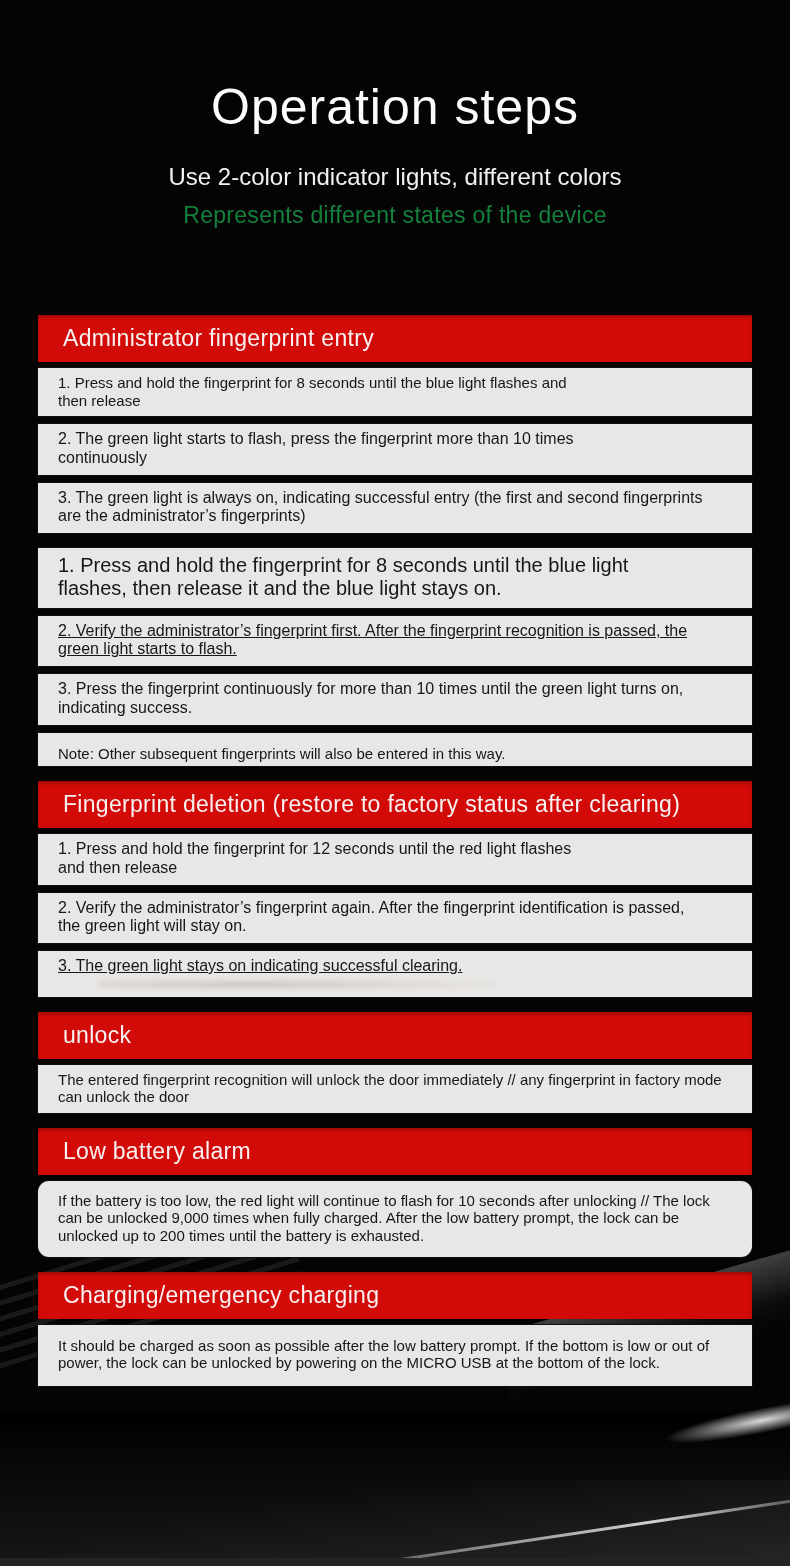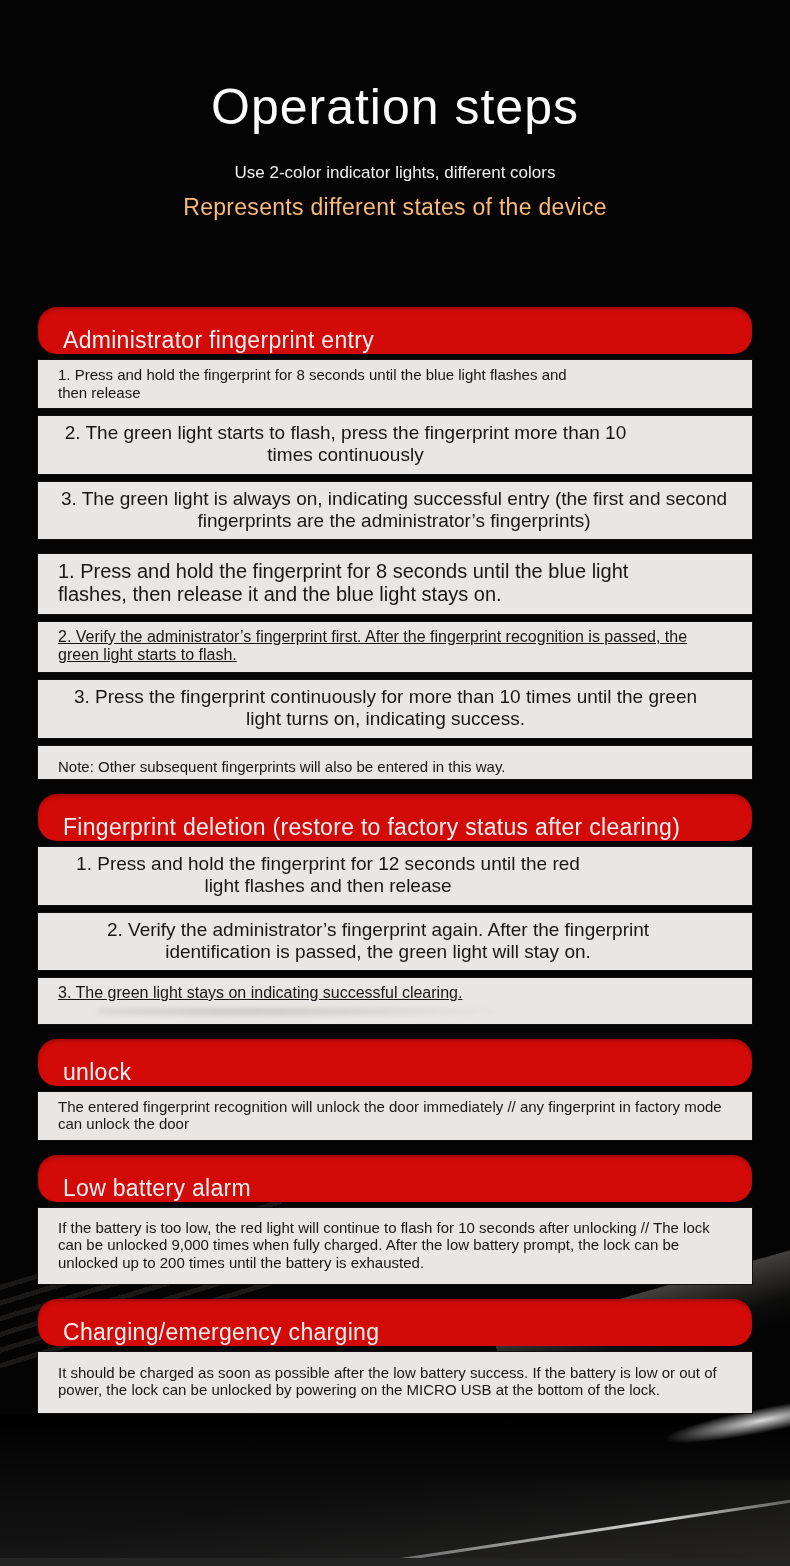--- a/index.html
+++ b/index.html
@@ -9,44 +9,43 @@
     background:#040404;
     overflow:hidden;
     font-family:"Liberation Sans","DejaVu Sans",sans-serif;
   }
   
   .header{position:relative;z-index:2;text-align:center;padding-top:80px;}
   .title{
     margin:0;color:#fcfcfc;font-size:50px;font-weight:500;
     letter-spacing:1px;line-height:1.1;
   }
-  .subtitle1{margin:28px 0 0;color:#f1f1f1;font-size:17px;font-weight:400;}
-  .subtitle2{margin:11px 0 0;color:#fdba74;font-size:23px;font-weight:400;letter-spacing:.3px;}
+  .subtitle1{margin:28px 0 0;color:#f1f1f1;font-size:24px;font-weight:400;}
+  .subtitle2{margin:11px 0 0;color:#15803d;font-size:23px;font-weight:400;letter-spacing:.3px;}
   
   .main{position:relative;z-index:2;margin-top:86px;}
   .sec{margin-bottom:15px;}
   .banner{
     margin:0 38px;height:47px;background:#d30b08;
-    display:flex;align-items:flex-end;padding-left:25px;box-sizing:border-box;
+    display:flex;align-items:center;padding-left:25px;box-sizing:border-box;
     box-shadow:inset 0 3px 5px -2px rgba(70,0,0,.55);
-    border-radius:19px;
   }
   .banner span{color:#f8f1f2;font-size:23px;font-weight:400;letter-spacing:.3px;}
   .box{
     margin:6px 38px 8px;background:#e9e7e5;
     padding:6px 14px 7px 20px;box-sizing:border-box;
     box-shadow:0 0 0 1px #101010;
   }
   .box p{margin:0;color:#171717;line-height:1.17;font-weight:400;}
   .f15 p{font-size:15px;}
   .f16 p{font-size:16px;text-decoration:underline;}
-  .f19 p{font-size:19px;text-align:center;}
+  .f19 p{font-size:16px;}
   .f20 p{font-size:20px;}
   .note-box{padding-top:12px;padding-bottom:4px;}
-  .pad-b{padding-top:11px;padding-bottom:12px;}
+  .pad-b{padding-top:11px;padding-bottom:12px;border-radius:11px;}
   .pad-c{padding-top:12px;padding-bottom:14px;}
   
   .smudge::after{
     content:"";display:block;height:11px;max-width:430px;margin:3px 0 0 40px;
     background:radial-gradient(ellipse at 35% 50%,rgba(125,115,105,.30),rgba(125,115,105,0) 70%);
     filter:blur(2px);
   }
   
   .streak{position:absolute;z-index:1;pointer-events:none;}
   .streak-left{
@@ -153,21 +152,21 @@
       <div class="box f15 pad-b">
         <p style="max-width:700px">If the battery is too low, the red light will continue to flash for 10 seconds after unlocking // The lock can be unlocked 9,000 times when fully charged. After the low battery prompt, the lock can be unlocked up to 200 times until the battery is exhausted.</p>
       </div>
     </div>
 
     <div class="sec">
       <div class="banner">
         <span>Charging/emergency charging</span>
       </div>
       <div class="box f15 pad-c">
-        <p style="max-width:665px">It should be charged as soon as possible after the low battery success. If the battery is low or out of power, the lock can be unlocked by powering on the MICRO USB at the bottom of the lock.</p>
+        <p style="max-width:665px">It should be charged as soon as possible after the low battery prompt. If the bottom is low or out of power, the lock can be unlocked by powering on the MICRO USB at the bottom of the lock.</p>
       </div>
     </div>
 
   </div>
 
   <div class="bottom-gloss">
     <div class="gloss-fill"></div>
     <div class="gloss-line"></div>
     <div class="gloss-corner"></div>
     <div class="bottom-edge"></div>

